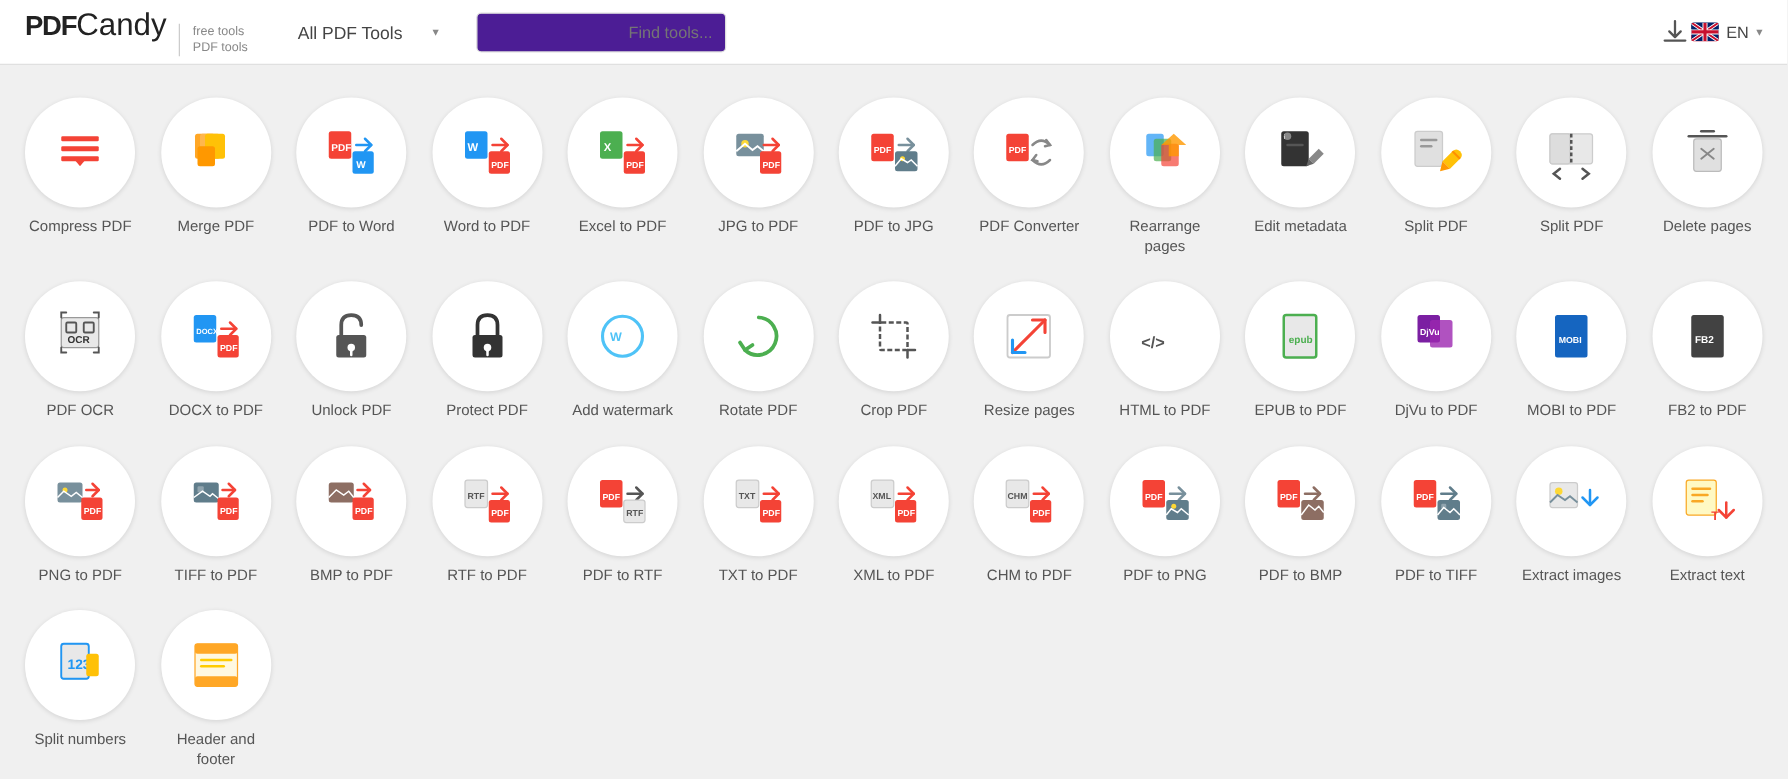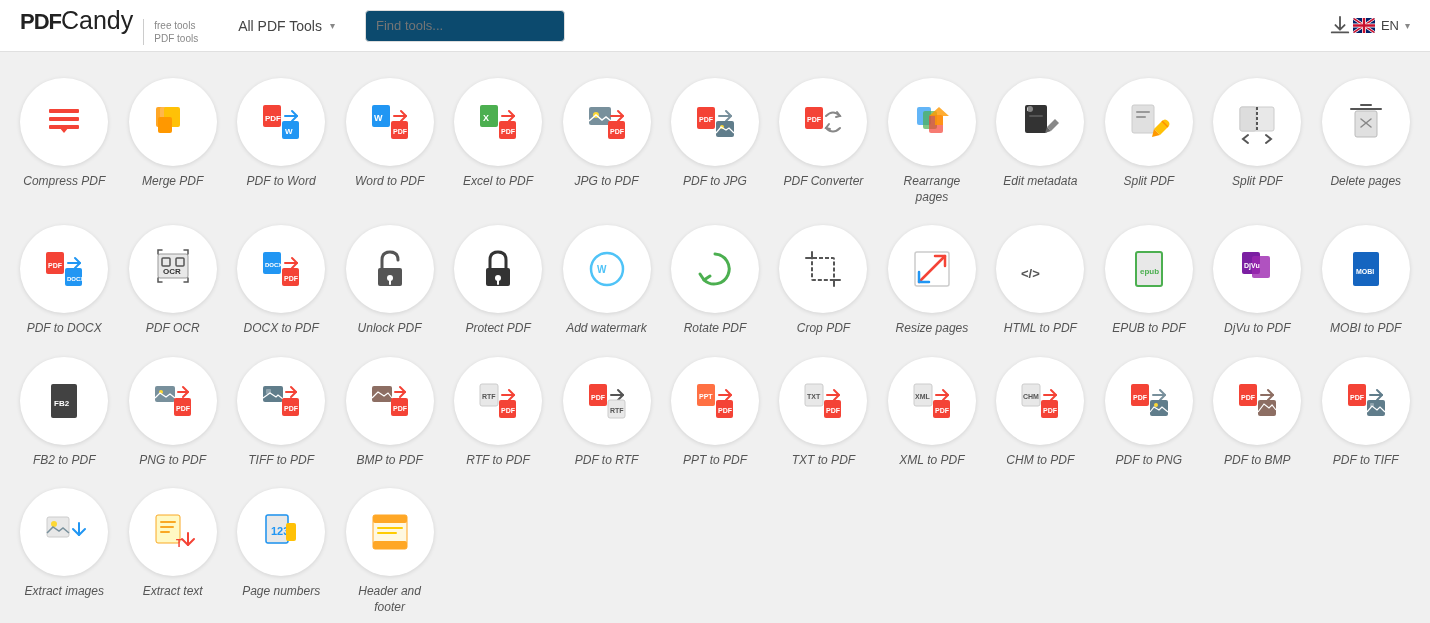--- a/index.html
+++ b/index.html
@@ -41,39 +41,40 @@
       margin-left: 10px;
       border-left: 1px solid #ccc;
       padding-left: 10px;
       font-size: 10px;
       color: #888;
       line-height: 1.3;
     }
     .nav-menu {
       display: flex;
       align-items: center;
-      gap: 4px;
+      gap: 20px;
       font-size: 14px;
       color: #444;
       cursor: pointer;
       padding: 6px 10px;
       border-radius: 4px;
     }
     .nav-menu .arrow { font-size: 10px; margin-left: 4px; color: #888; }
     .search-box {
       flex: 1;
       max-width: 200px;
       height: 32px;
       border: 1px solid #ddd;
       border-radius: 4px;
       padding: 0 10px;
       font-size: 13px;
       color: #999;
-      background: #0c4a6e;
+      background: #4c1d95;
       outline: none;
+      text-align: right;
     }
     .header-right {
       margin-left: auto;
       display: flex;
       align-items: center;
       gap: 2px;
     }
     .download-icon {
       width: 22px;
       height: 22px;
@@ -125,21 +126,20 @@
     }
     .tool-circle svg {
       width: 46px;
       height: 46px;
     }
     .tool-label {
       font-size: 12px;
       color: #555;
       text-align: center;
       line-height: 1.3;
-      font-style: italic;
     }
   </style>
 </head>
 <body>
 
 <header>
   <div class="logo">
     <span class="logo-pdf">PDF</span>
       <span class="logo-candy">Candy</span>
     <div class="logo-tagline">
@@ -333,33 +333,20 @@
             <line x1="18" y1="6" x2="28" y2="6" stroke="#555" stroke-width="2" stroke-linecap="round"></line>
             <line x1="18" y1="20" x2="28" y2="28" stroke="#888" stroke-width="1.5" stroke-linecap="round"></line>
             <line x1="28" y1="20" x2="18" y2="28" stroke="#888" stroke-width="1.5" stroke-linecap="round"></line>
           </svg>
         </div>
         <span class="tool-label">Delete pages</span>
       </div>
       <div class="tool-item">
         <div class="tool-circle">
           <svg viewBox="0 0 46 46" fill="none">
-            <rect x="5" y="6" width="18" height="22" rx="2" fill="#F44336"></rect>
-            <text x="7" y="22" font-size="7" fill="white" font-weight="bold">PDF</text>
-            <path d="M27 17 L39 17" stroke="#2196F3" stroke-width="2" stroke-linecap="round"></path>
-            <path d="M34 12 L39 17 L34 22" stroke="#2196F3" stroke-width="2" stroke-linecap="round" stroke-linejoin="round"></path>
-            <rect x="24" y="22" width="17" height="18" rx="2" fill="#2196F3"></rect>
-            <text x="26" y="35" font-size="6" fill="white" font-weight="bold">DOCX</text>
-          </svg>
-        </div>
-        <span class="tool-label">PDF to DOCX</span>
-      </div>
-      <div class="tool-item">
-        <div class="tool-circle">
-          <svg viewBox="0 0 46 46" fill="none">
             <rect x="8" y="8" width="30" height="24" rx="2" fill="#e8e8e8" stroke="#999"></rect>
             <rect x="12" y="12" width="8" height="8" rx="1" fill="none" stroke="#555" stroke-width="1.5"></rect>
             <rect x="26" y="12" width="8" height="8" rx="1" fill="none" stroke="#555" stroke-width="1.5"></rect>
             <text x="13" y="28" font-size="8" fill="#333" font-weight="bold">OCR</text>
             <path d="M8 8 L8 4 L12 4" stroke="#555" stroke-width="1.5" fill="none" stroke-linecap="round"></path>
             <path d="M38 8 L38 4 L34 4" stroke="#555" stroke-width="1.5" fill="none" stroke-linecap="round"></path>
             <path d="M8 32 L8 36 L12 36" stroke="#555" stroke-width="1.5" fill="none" stroke-linecap="round"></path>
             <path d="M38 32 L38 36 L34 36" stroke="#555" stroke-width="1.5" fill="none" stroke-linecap="round"></path>
           </svg>
         </div>
@@ -550,33 +537,20 @@
             <path d="M34 12 L39 17 L34 22" stroke="#555" stroke-width="2" stroke-linecap="round" stroke-linejoin="round"></path>
             <rect x="24" y="22" width="17" height="18" rx="2" fill="#e8e8e8" stroke="#ccc"></rect>
             <text x="26" y="35" font-size="7" fill="#555" font-weight="bold">RTF</text>
           </svg>
         </div>
         <span class="tool-label">PDF to RTF</span>
       </div>
       <div class="tool-item">
         <div class="tool-circle">
           <svg viewBox="0 0 46 46" fill="none">
-            <rect x="5" y="6" width="18" height="22" rx="2" fill="#FF7043"></rect>
-            <text x="7" y="21" font-size="7" fill="white" font-weight="bold">PPT</text>
-            <path d="M27 17 L39 17" stroke="#F44336" stroke-width="2" stroke-linecap="round"></path>
-            <path d="M34 12 L39 17 L34 22" stroke="#F44336" stroke-width="2" stroke-linecap="round" stroke-linejoin="round"></path>
-            <rect x="24" y="22" width="17" height="18" rx="2" fill="#F44336"></rect>
-            <text x="26" y="35" font-size="7" fill="white" font-weight="bold">PDF</text>
-          </svg>
-        </div>
-        <span class="tool-label">PPT to PDF</span>
-      </div>
-      <div class="tool-item">
-        <div class="tool-circle">
-          <svg viewBox="0 0 46 46" fill="none">
             <rect x="5" y="6" width="18" height="22" rx="2" fill="#e8e8e8" stroke="#ccc"></rect>
             <text x="7" y="21" font-size="7" fill="#555" font-weight="bold">TXT</text>
             <path d="M27 17 L39 17" stroke="#F44336" stroke-width="2" stroke-linecap="round"></path>
             <path d="M34 12 L39 17 L34 22" stroke="#F44336" stroke-width="2" stroke-linecap="round" stroke-linejoin="round"></path>
             <rect x="24" y="22" width="17" height="18" rx="2" fill="#F44336"></rect>
             <text x="26" y="35" font-size="7" fill="white" font-weight="bold">PDF</text>
           </svg>
         </div>
         <span class="tool-label">TXT to PDF</span>
       </div>
@@ -675,21 +649,21 @@
       </div>
       <div class="tool-item">
         <div class="tool-circle">
           <svg viewBox="0 0 46 46" fill="none">
             <rect x="8" y="6" width="22" height="28" rx="2" fill="#e8e8e8" stroke="#ccc"></rect>
             <rect x="8" y="6" width="22" height="28" rx="2" fill="none" stroke="#2196F3" stroke-width="1.5"></rect>
             <text x="13" y="26" font-size="11" fill="#2196F3" font-weight="bold">123</text>
             <rect x="28" y="14" width="10" height="18" rx="2" fill="#FFC107"></rect>
           </svg>
         </div>
-        <span class="tool-label">Page numbers</span>
+        <span class="tool-label">Split numbers</span>
       </div>
       <div class="tool-item">
         <div class="tool-circle">
           <svg viewBox="0 0 46 46" fill="none">
             <rect x="6" y="6" width="34" height="34" rx="2" fill="#FFF8E1" stroke="#FFA726"></rect>
             <rect x="6" y="6" width="34" height="8" rx="2" fill="#FFA726"></rect>
             <rect x="6" y="32" width="34" height="8" rx="2" fill="#FFA726"></rect>
             <rect x="10" y="18" width="26" height="2" rx="1" fill="#FFCC02"></rect>
             <rect x="10" y="23" width="20" height="2" rx="1" fill="#FFCC02"></rect>
           </svg>

